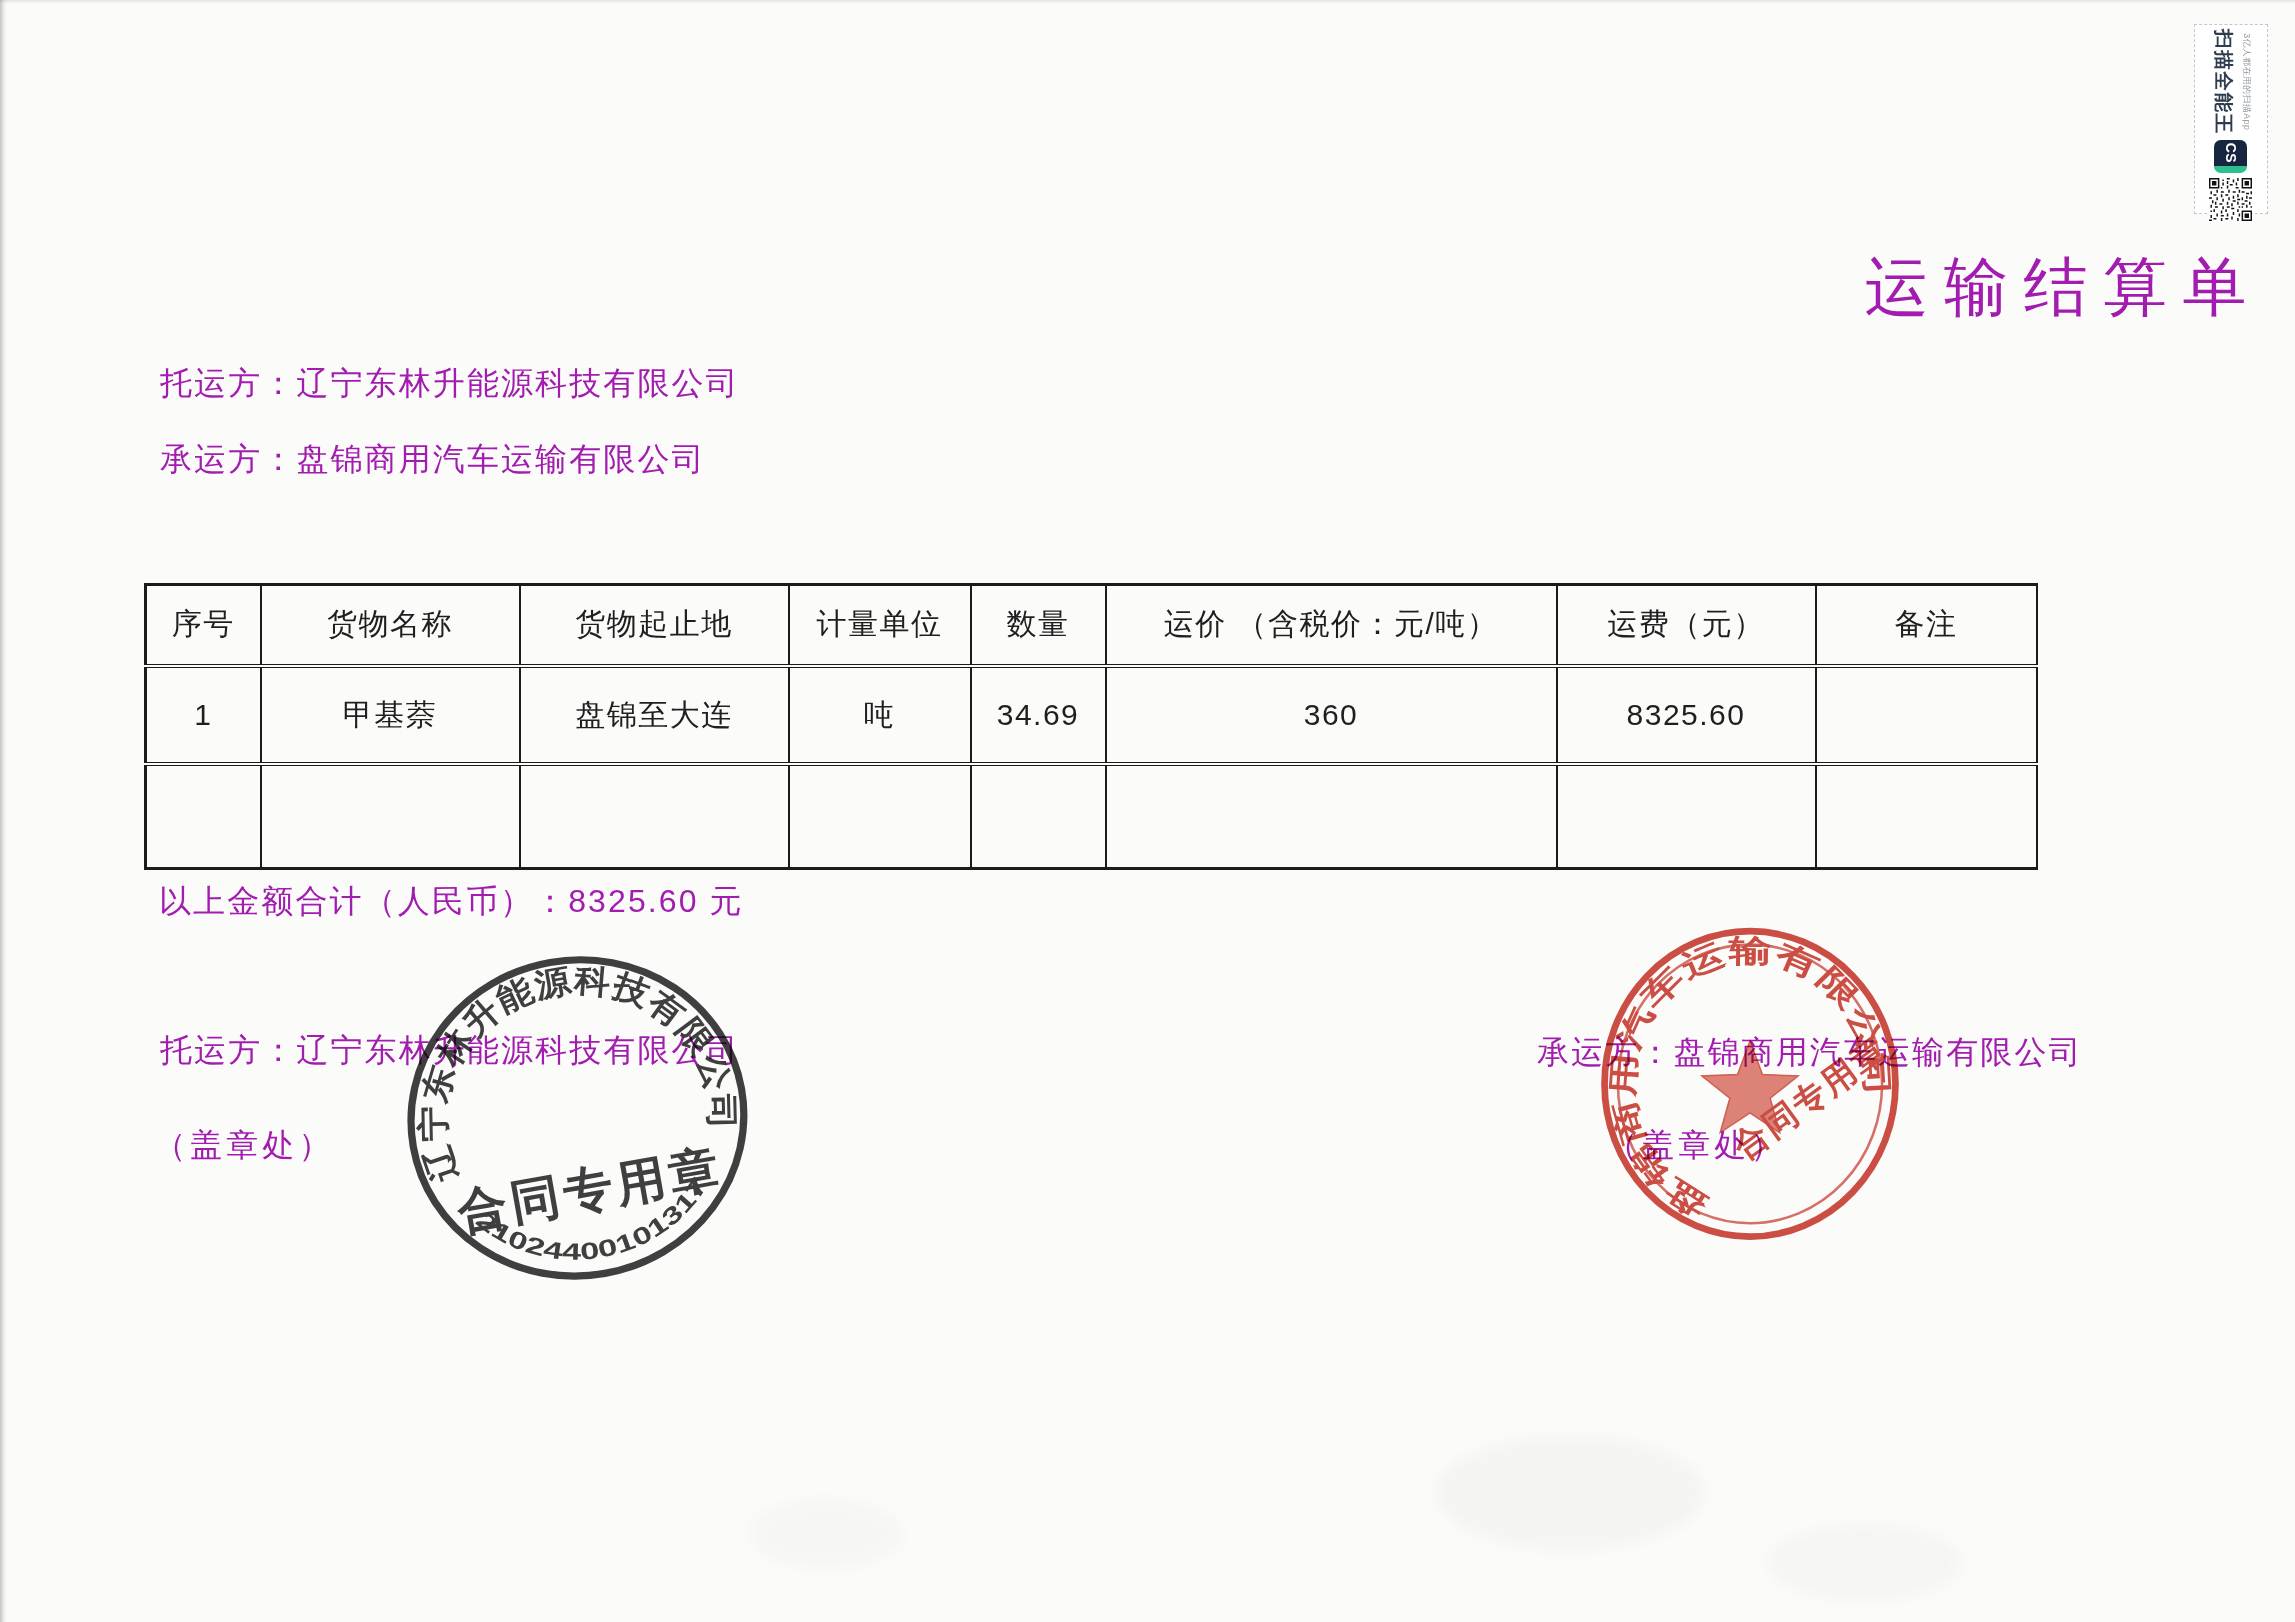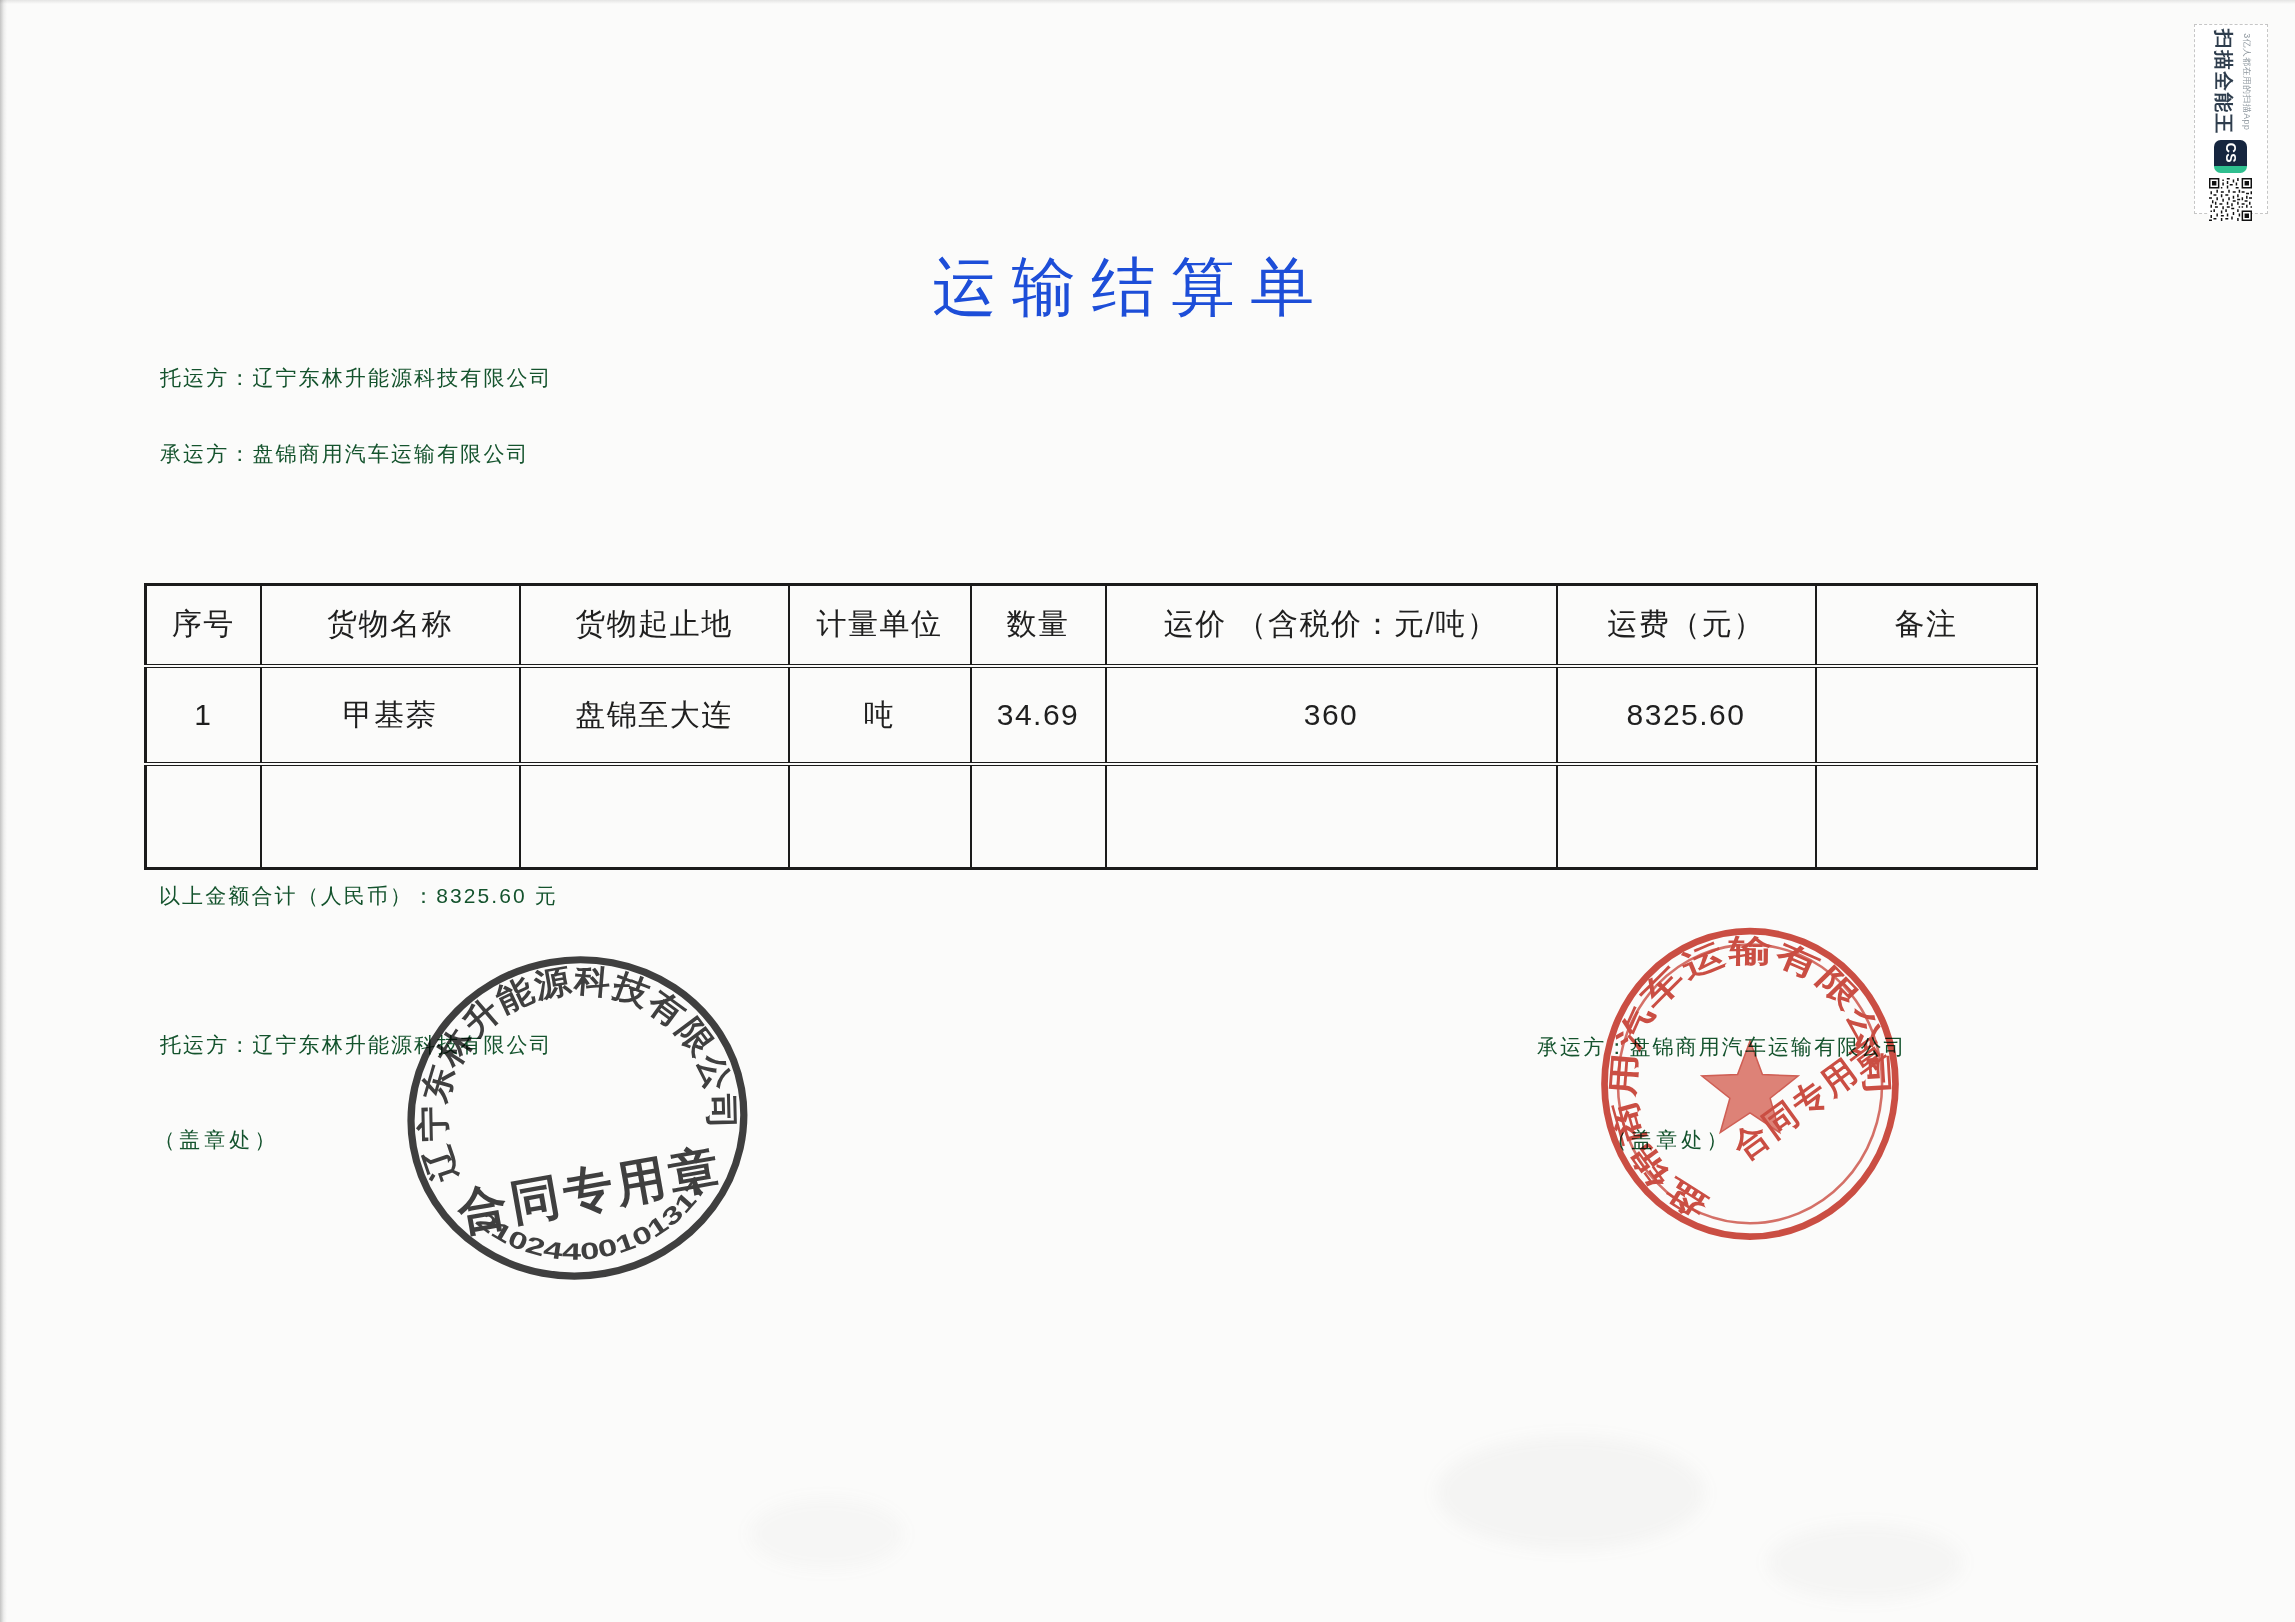--- a/index.html
+++ b/index.html
@@ -23,28 +23,28 @@
     position: absolute; left: 0; top: 0; width: 100%; height: 3.6px;
     background: linear-gradient(to bottom, rgba(90,90,90,.14), rgba(0,0,0,0));
   }
   .smudge { position: absolute; border-radius: 50%; filter: blur(7.2px); pointer-events: none; }
   .smudge.s1 { left: 1436px; top: 1436px; width: 269px; height: 114px; background: rgba(120,120,125,.05); }
   .smudge.s2 { left: 1767px; top: 1524px; width: 196px; height: 77px; background: rgba(120,120,125,.045); }
   .smudge.s3 { left: 749px; top: 1498px; width: 155px; height: 72px; background: rgba(120,120,125,.04); }
 
   .doc-title {
     position: absolute; left: 0; top: 244px; width: 2262px;
-    text-align: center;
+    text-align: right;
     font-family: "Liberation Serif", "DejaVu Serif", serif;
-    font-size: 64px; font-weight: 500; color: #1d4ed8;
+    font-size: 64px; font-weight: 500; color: #a21caf;
     letter-spacing: 15.5px; white-space: nowrap;
   }
   .line {
     position: absolute; white-space: nowrap;
-    font-size: 21px; color: #14532d; font-weight: 500; letter-spacing: 2.1px;
+    font-size: 32px; color: #a21caf; font-weight: 500; letter-spacing: 2.1px;
     line-height: 1.1;
   }
   .l-shipper   { left: 160px; top: 366px; }
   .l-carrier   { left: 160px; top: 442px; }
   .l-cargo     { left: 160px; top: 521px; }
   .l-total     { left: 159px; top: 884px; }
   .l-capital   { left: 227px; top: 964px; }
   .l-sig-shipper { left: 160px; top: 1033px; }
   .l-sig-carrier { left: 1537px; top: 1035px; }
   .l-seal-left   { left: 154px; top: 1128px; letter-spacing: 4.1px; }

